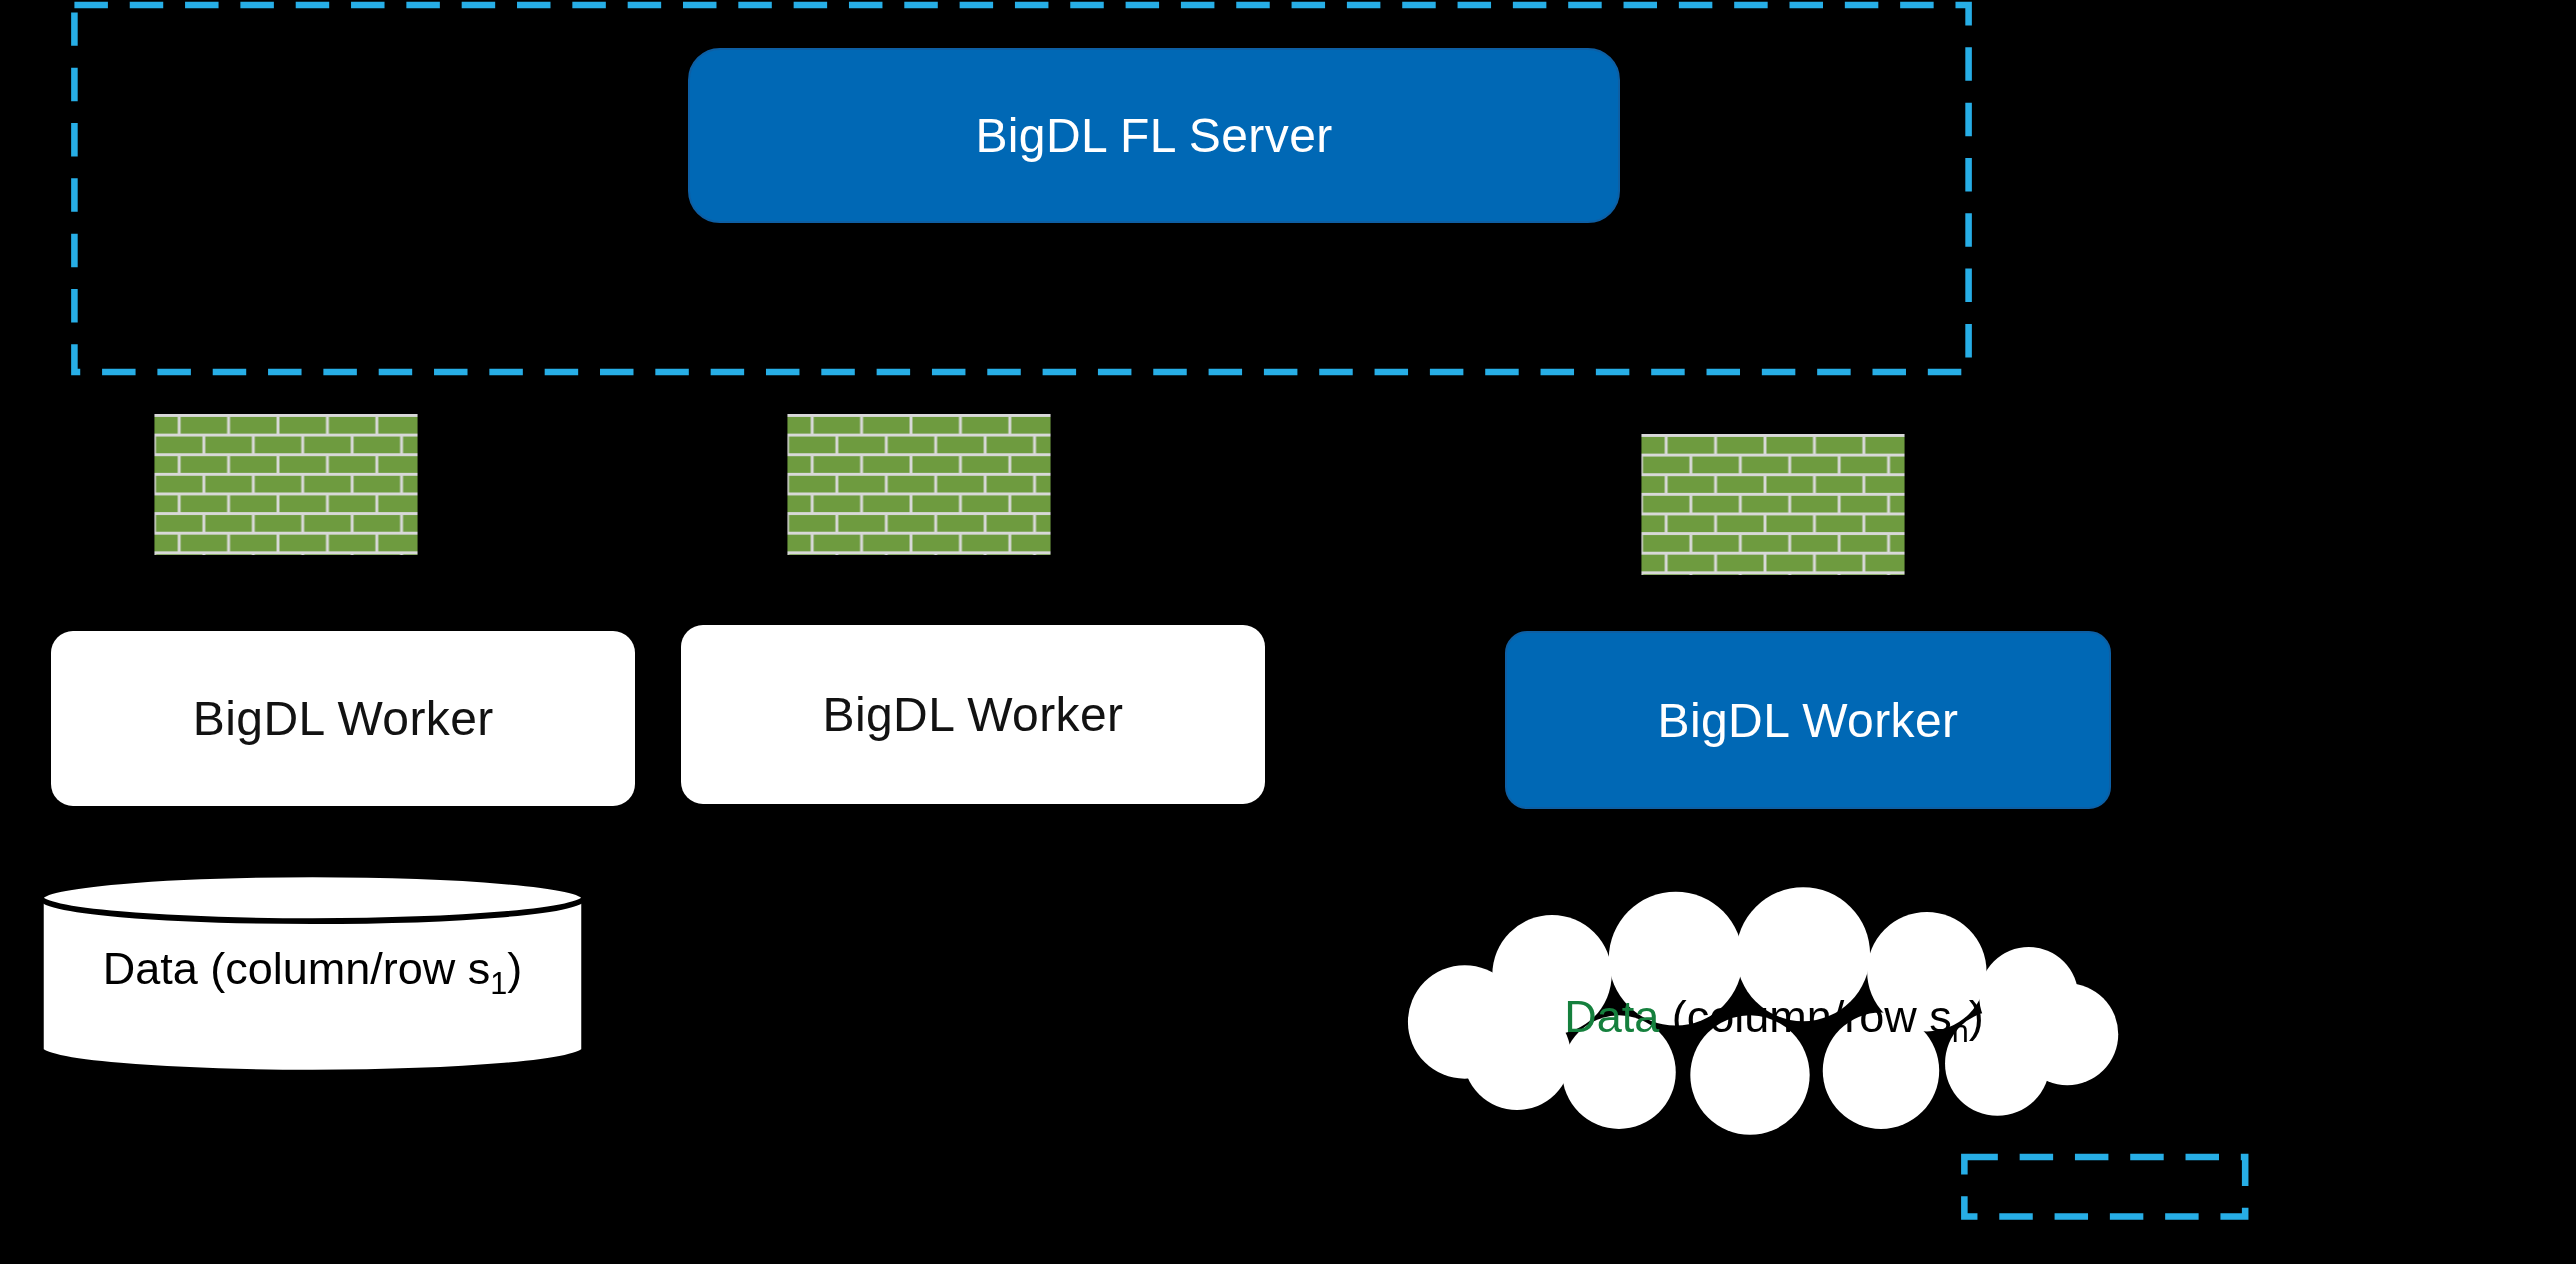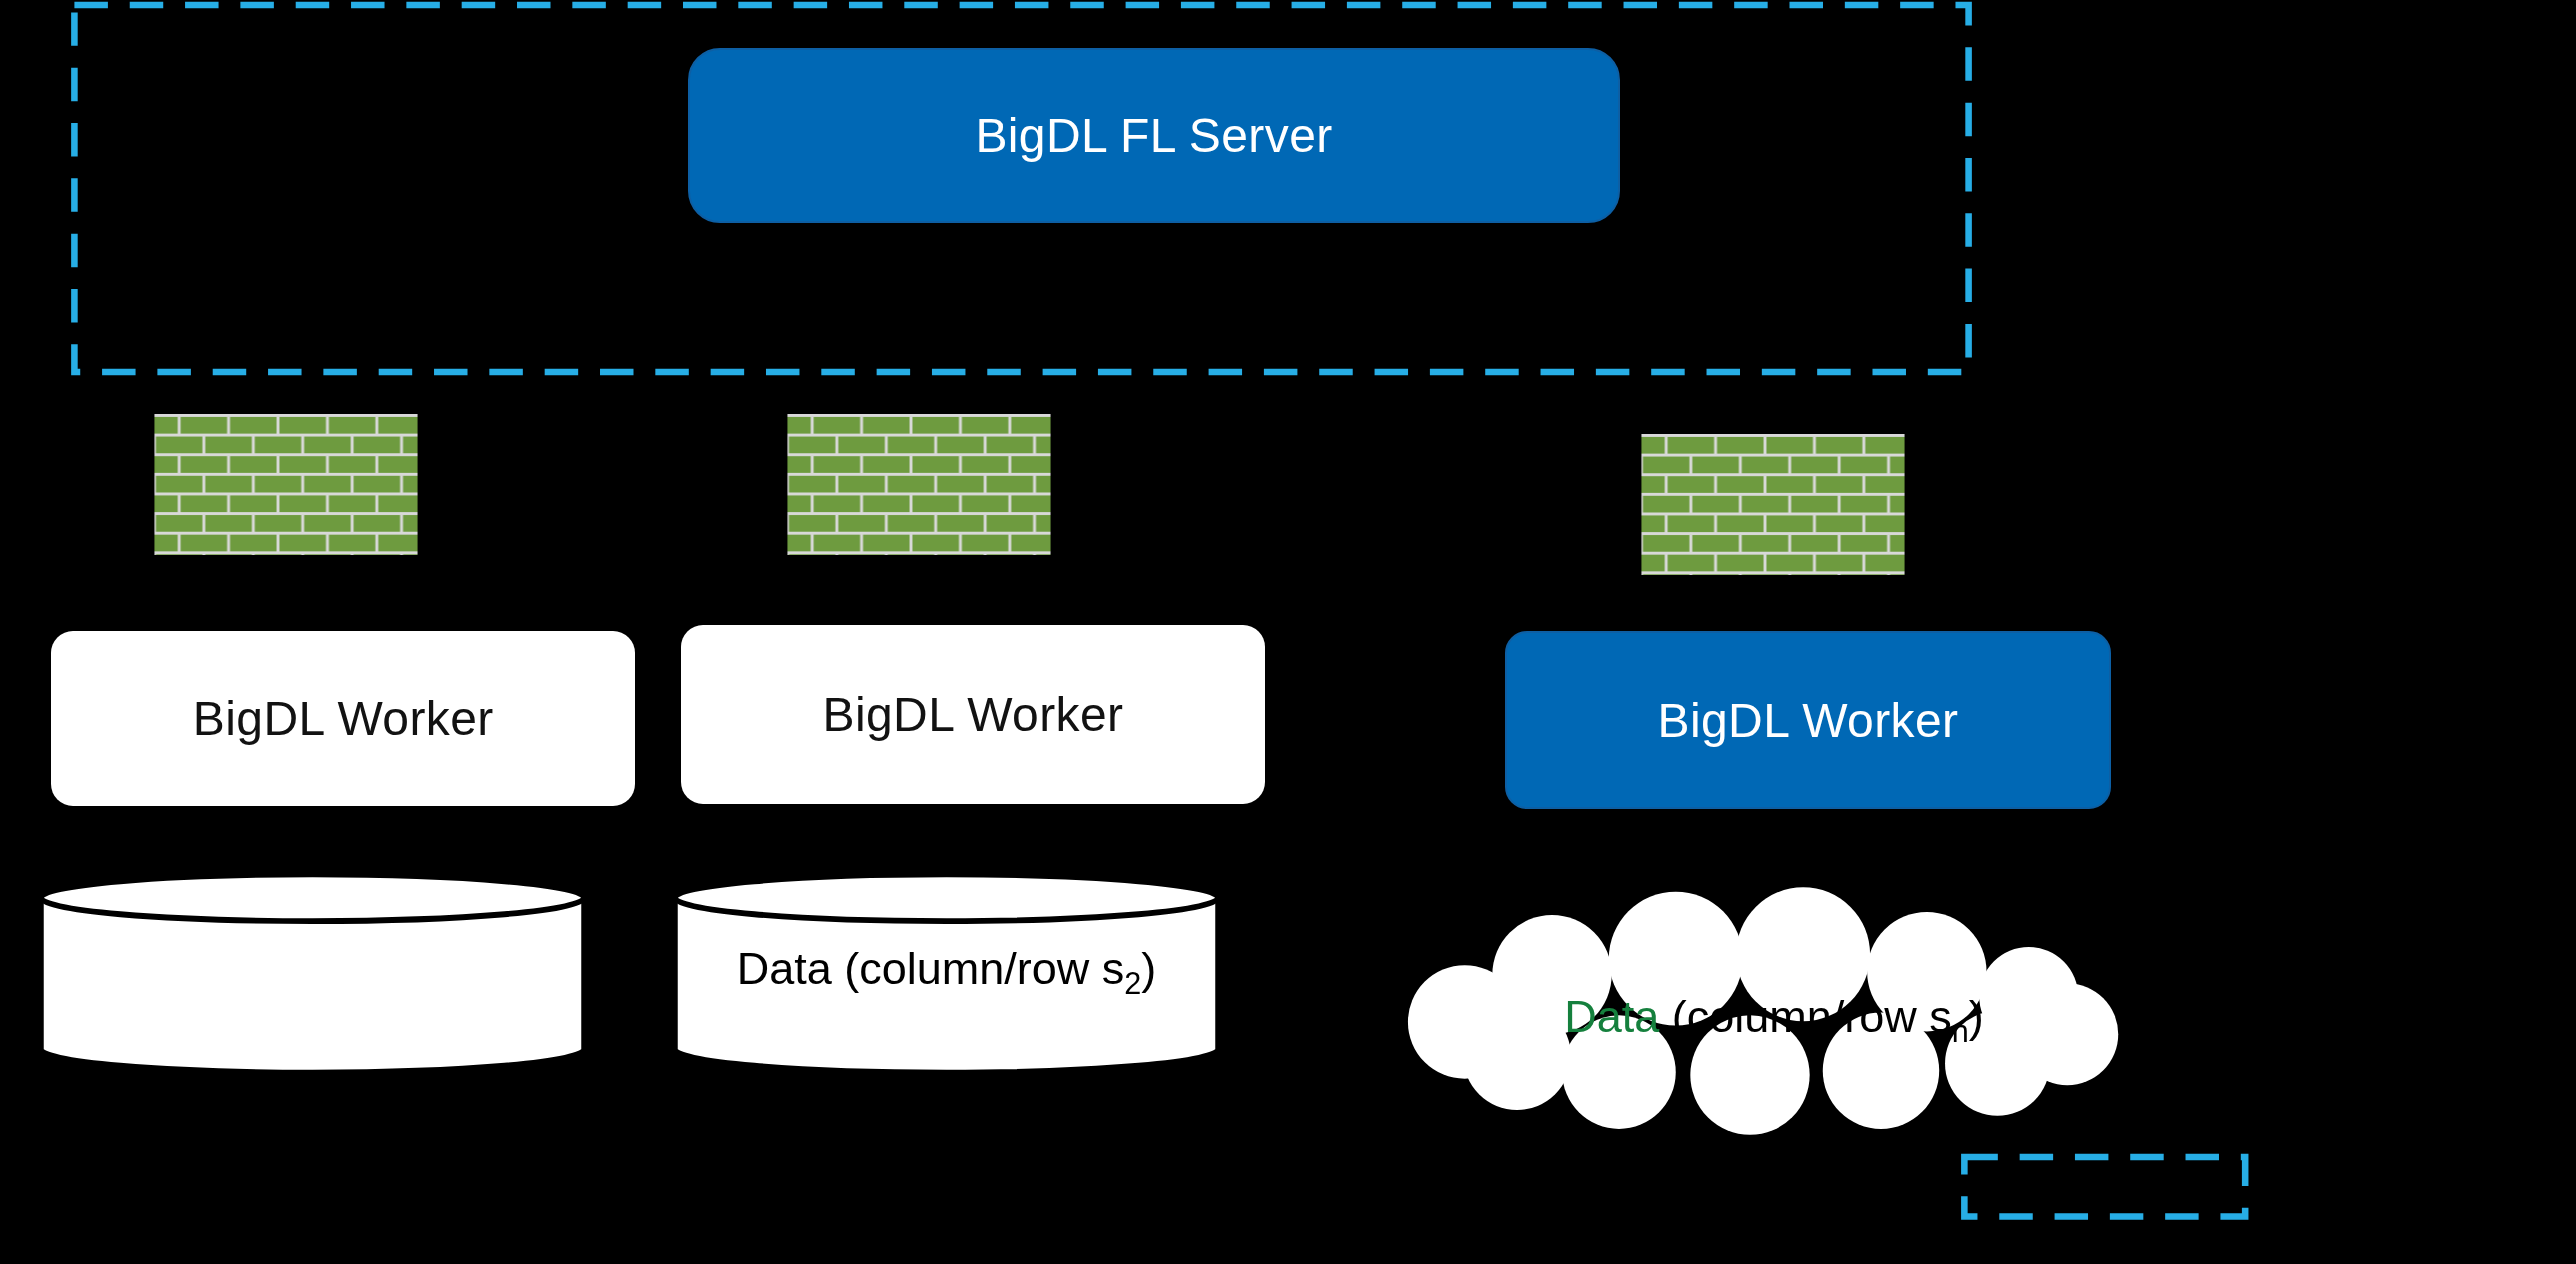--- a/index.html
+++ b/index.html
@@ -136,31 +136,25 @@
   </div>
   <div id="worker3" class="abs node-box worker-box worker-blue">
     <span>BigDL Worker</span>
   </div>
 
   <div id="cyl1" class="abs cylinder">
     <svg viewBox="0 0 762 292" width="555" height="213">
       <path d="M8,42 L8,250 A373,32 0 0,0 754,250 L754,42" fill="#ffffff" stroke="#000000" stroke-width="8"></path>
       <ellipse cx="381" cy="42" rx="373" ry="32" fill="#ffffff" stroke="#000000" stroke-width="8"></ellipse>
     </svg>
+    <div class="cyl-label">
+      <span>Data (column/row s</span><sub>1</sub><span>)</span>
+    </div>
   </div>
 
-  <div id="cyl2" class="abs cylinder">
-    <svg viewBox="0 0 762 292" width="555" height="213">
-      <path d="M8,42 L8,250 A373,32 0 0,0 754,250 L754,42" fill="#ffffff" stroke="#000000" stroke-width="8"></path>
-      <ellipse cx="381" cy="42" rx="373" ry="32" fill="#ffffff" stroke="#000000" stroke-width="8"></ellipse>
-    </svg>
-    <div class="cyl-label">
-      <span>Data (column/row s</span><sub>2</sub><span>)</span>
-    </div>
-  </div>
 
   <div id="cloud-wrap" class="abs">
     <svg viewBox="0 0 1070 360" width="780" height="262">
       <use href="#cloudBumps" class="cloud-stroke"></use>
       <use href="#cloudBumps" class="cloud-fill"></use>
     </svg>
     <div class="cloud-label">
       <span class="gray-word">Data</span><span> (column/row s</span><sub>n</sub><span>)</span>
     </div>
   </div>

